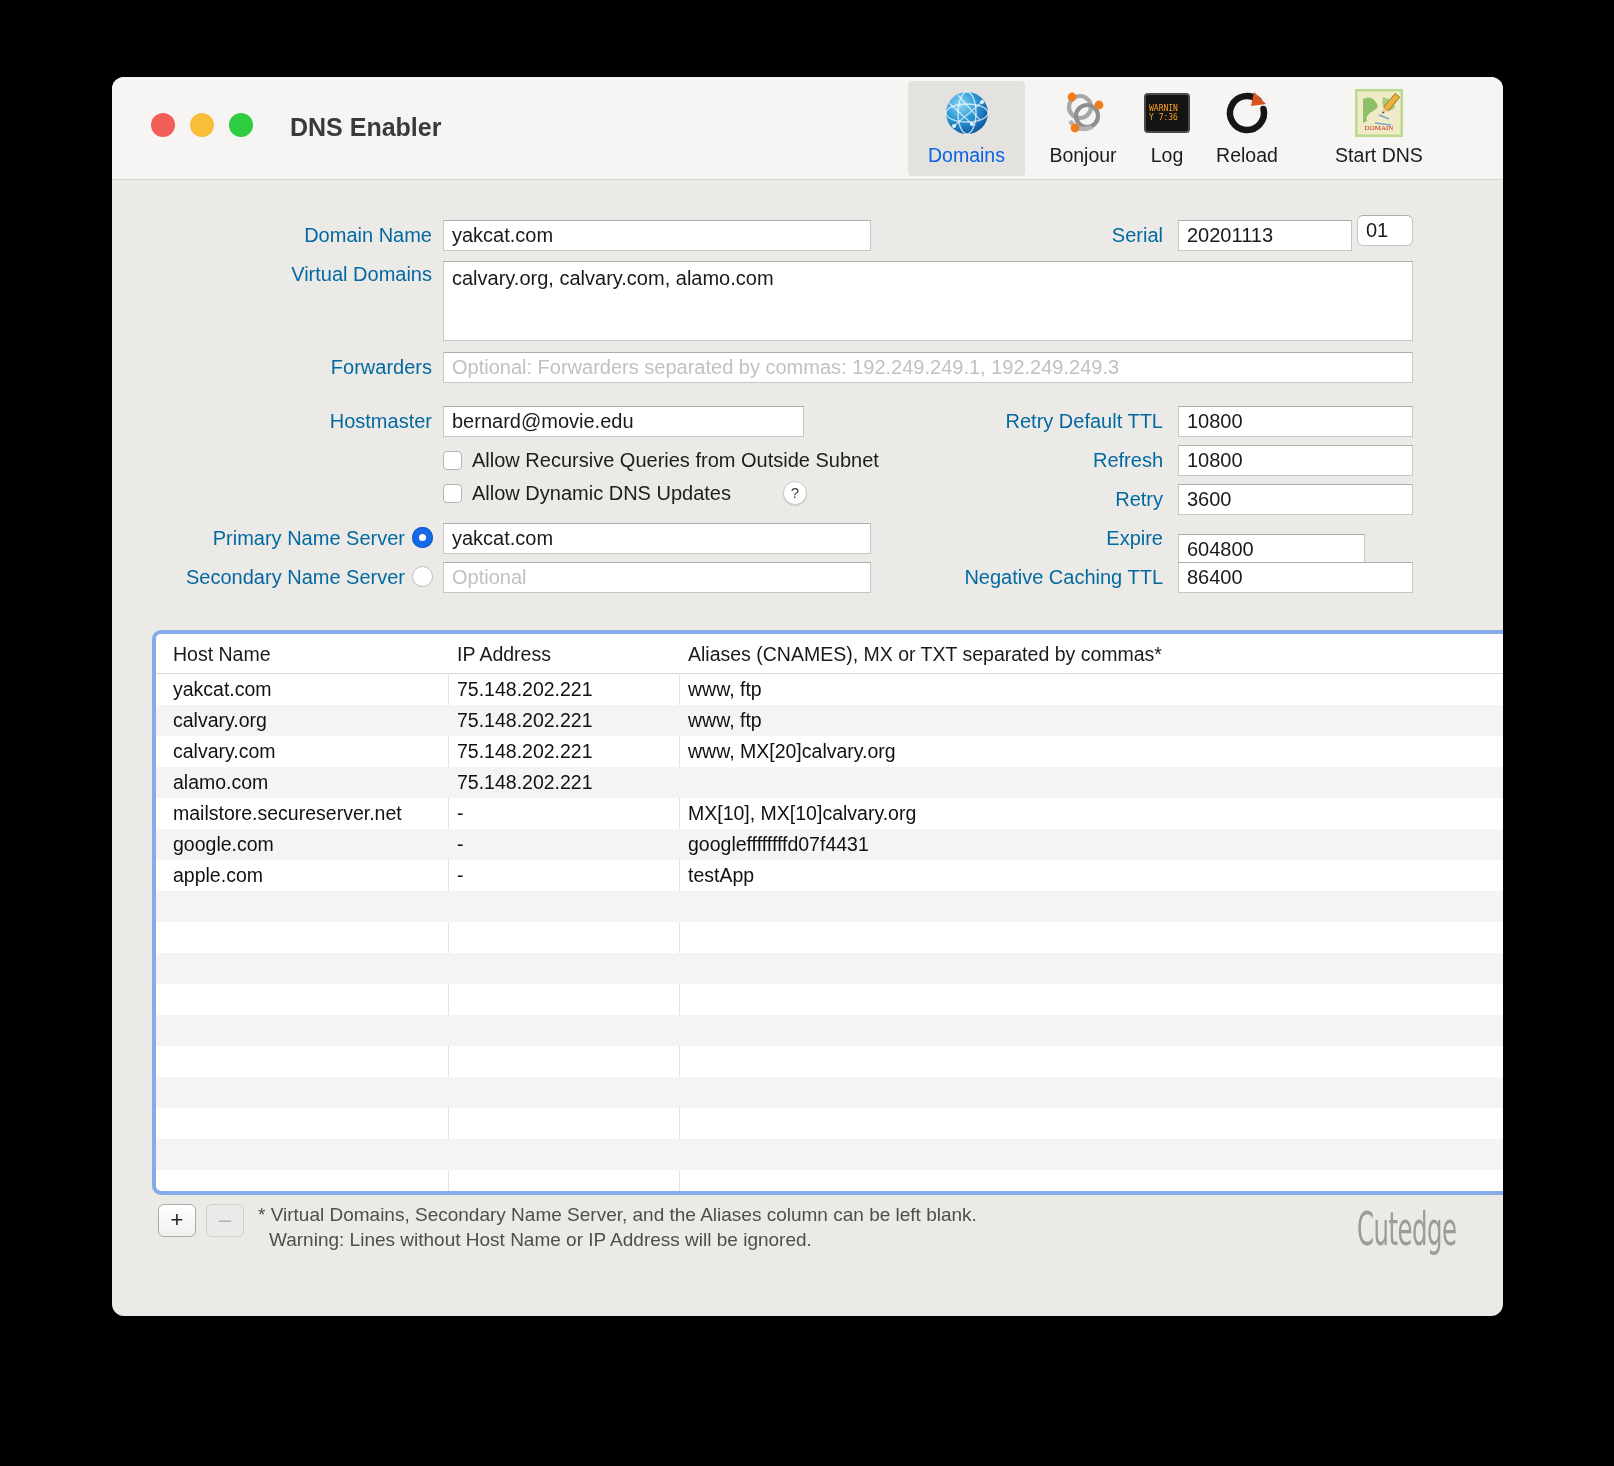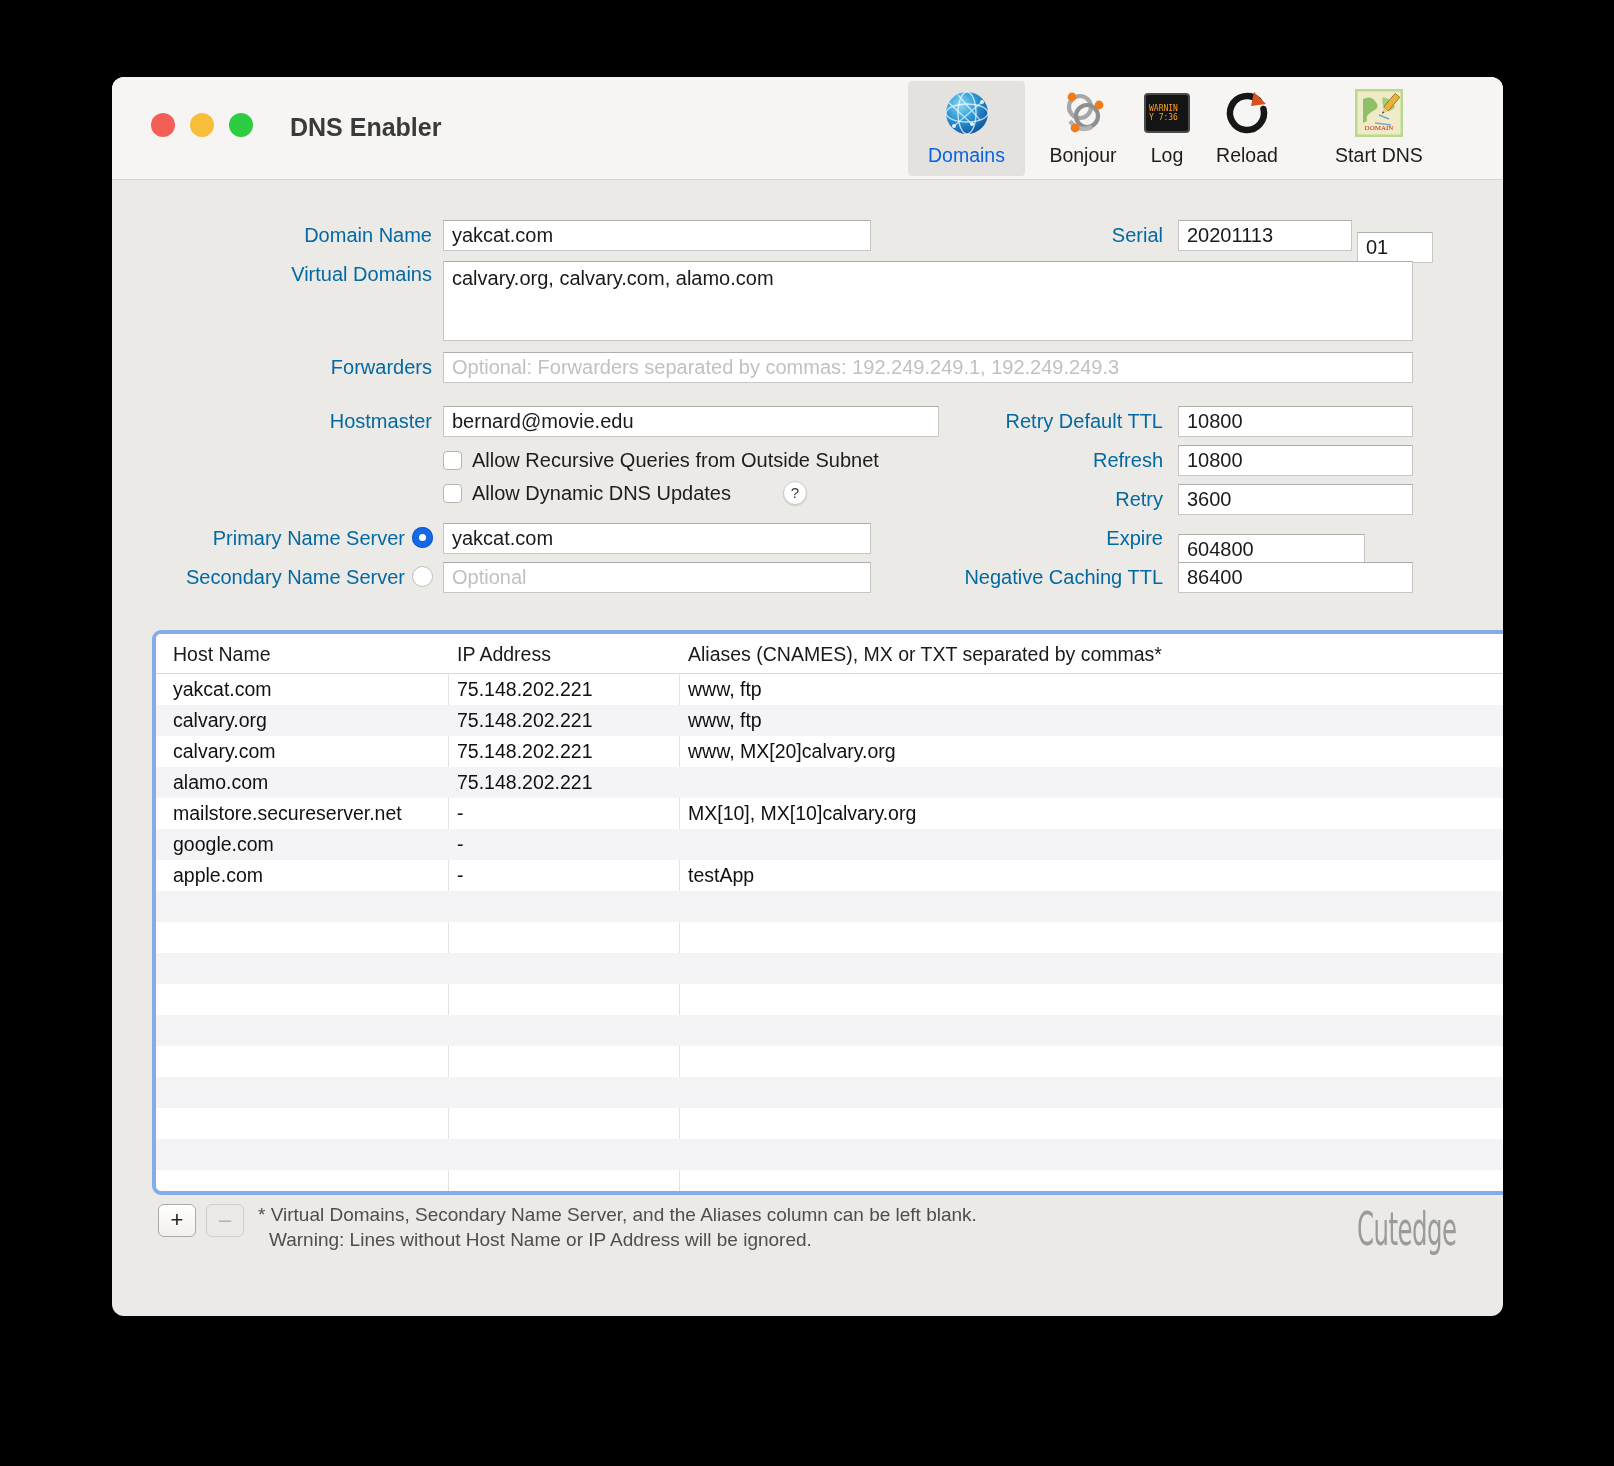--- a/index.html
+++ b/index.html
@@ -174,30 +174,30 @@
         </div>
         <div class="tb-label">Start DNS</div>
       </div>
     </div>
 
     <div class="flabel" style="right:1071px; top:147px;">Domain Name</div>
     <input class="field" style="left: 331px; top: 143px; width: 428px;" readonly="" value="yakcat.com">
 
     <div class="flabel" style="right:340px; top:147px;">Serial</div>
     <input class="field" style="left: 1066px; top: 143px; width: 174px;" readonly="" value="20201113">
-    <input class="field" style="left: 1245px; top: 155px; width: 76px;" readonly="" value="01">
+    <input class="field" style="left: 1245px; top: 138px; width: 56px; border-radius: 6px;" readonly="" value="01">
 
     <div class="flabel" style="right:1071px; top:186px;">Virtual Domains</div>
     <textarea class="field" style="left: 331px; top: 184px; width: 970px; height: 80px;" readonly="">calvary.org, calvary.com, alamo.com</textarea>
 
     <div class="flabel" style="right:1071px; top:279px;">Forwarders</div>
     <input class="field" style="left: 331px; top: 275px; width: 970px;" readonly="" placeholder="Optional: Forwarders separated by commas: 192.249.249.1, 192.249.249.3">
 
     <div class="flabel" style="right:1071px; top:333px;">Hostmaster</div>
-    <input class="field" style="left: 331px; top: 329px; width: 496px;" readonly="" value="bernard@movie.edu">
+    <input class="field" style="left: 331px; top: 329px; width: 361px;" readonly="" value="bernard@movie.edu">
 
     <div class="flabel" style="right:340px; top:333px;">Retry Default TTL</div>
     <input class="field" style="left: 1066px; top: 329px; width: 235px;" readonly="" value="10800">
 
     <div class="checkbox" style="left:331px; top:374px;"></div>
     <div class="cb-label" style="left:360px; top:372px;">Allow Recursive Queries from Outside Subnet</div>
     <div class="flabel" style="right:340px; top:372px;">Refresh</div>
     <input class="field" style="left: 1066px; top: 368px; width: 235px;" readonly="" value="10800">
 
     <div class="checkbox" style="left:331px; top:407px;"></div>
@@ -249,20 +249,21 @@
               <div class="cell c3"></div>
             </div>
             <div class="trow">
               <div class="cell c1">mailstore.secureserver.net</div>
               <div class="cell c2">-</div>
               <div class="cell c3">MX[10], MX[10]calvary.org</div>
             </div>
             <div class="trow alt">
               <div class="cell c1">google.com</div>
               <div class="cell c2">-</div>
+              <div class="cell c3">googleffffffffd07f4431</div>
             </div>
             <div class="trow">
               <div class="cell c1">apple.com</div>
               <div class="cell c2">-</div>
               <div class="cell c3">testApp</div>
             </div>
             <div class="trow alt">
               <div class="cell c1"></div>
               <div class="cell c2"></div>
               <div class="cell c3"></div>

